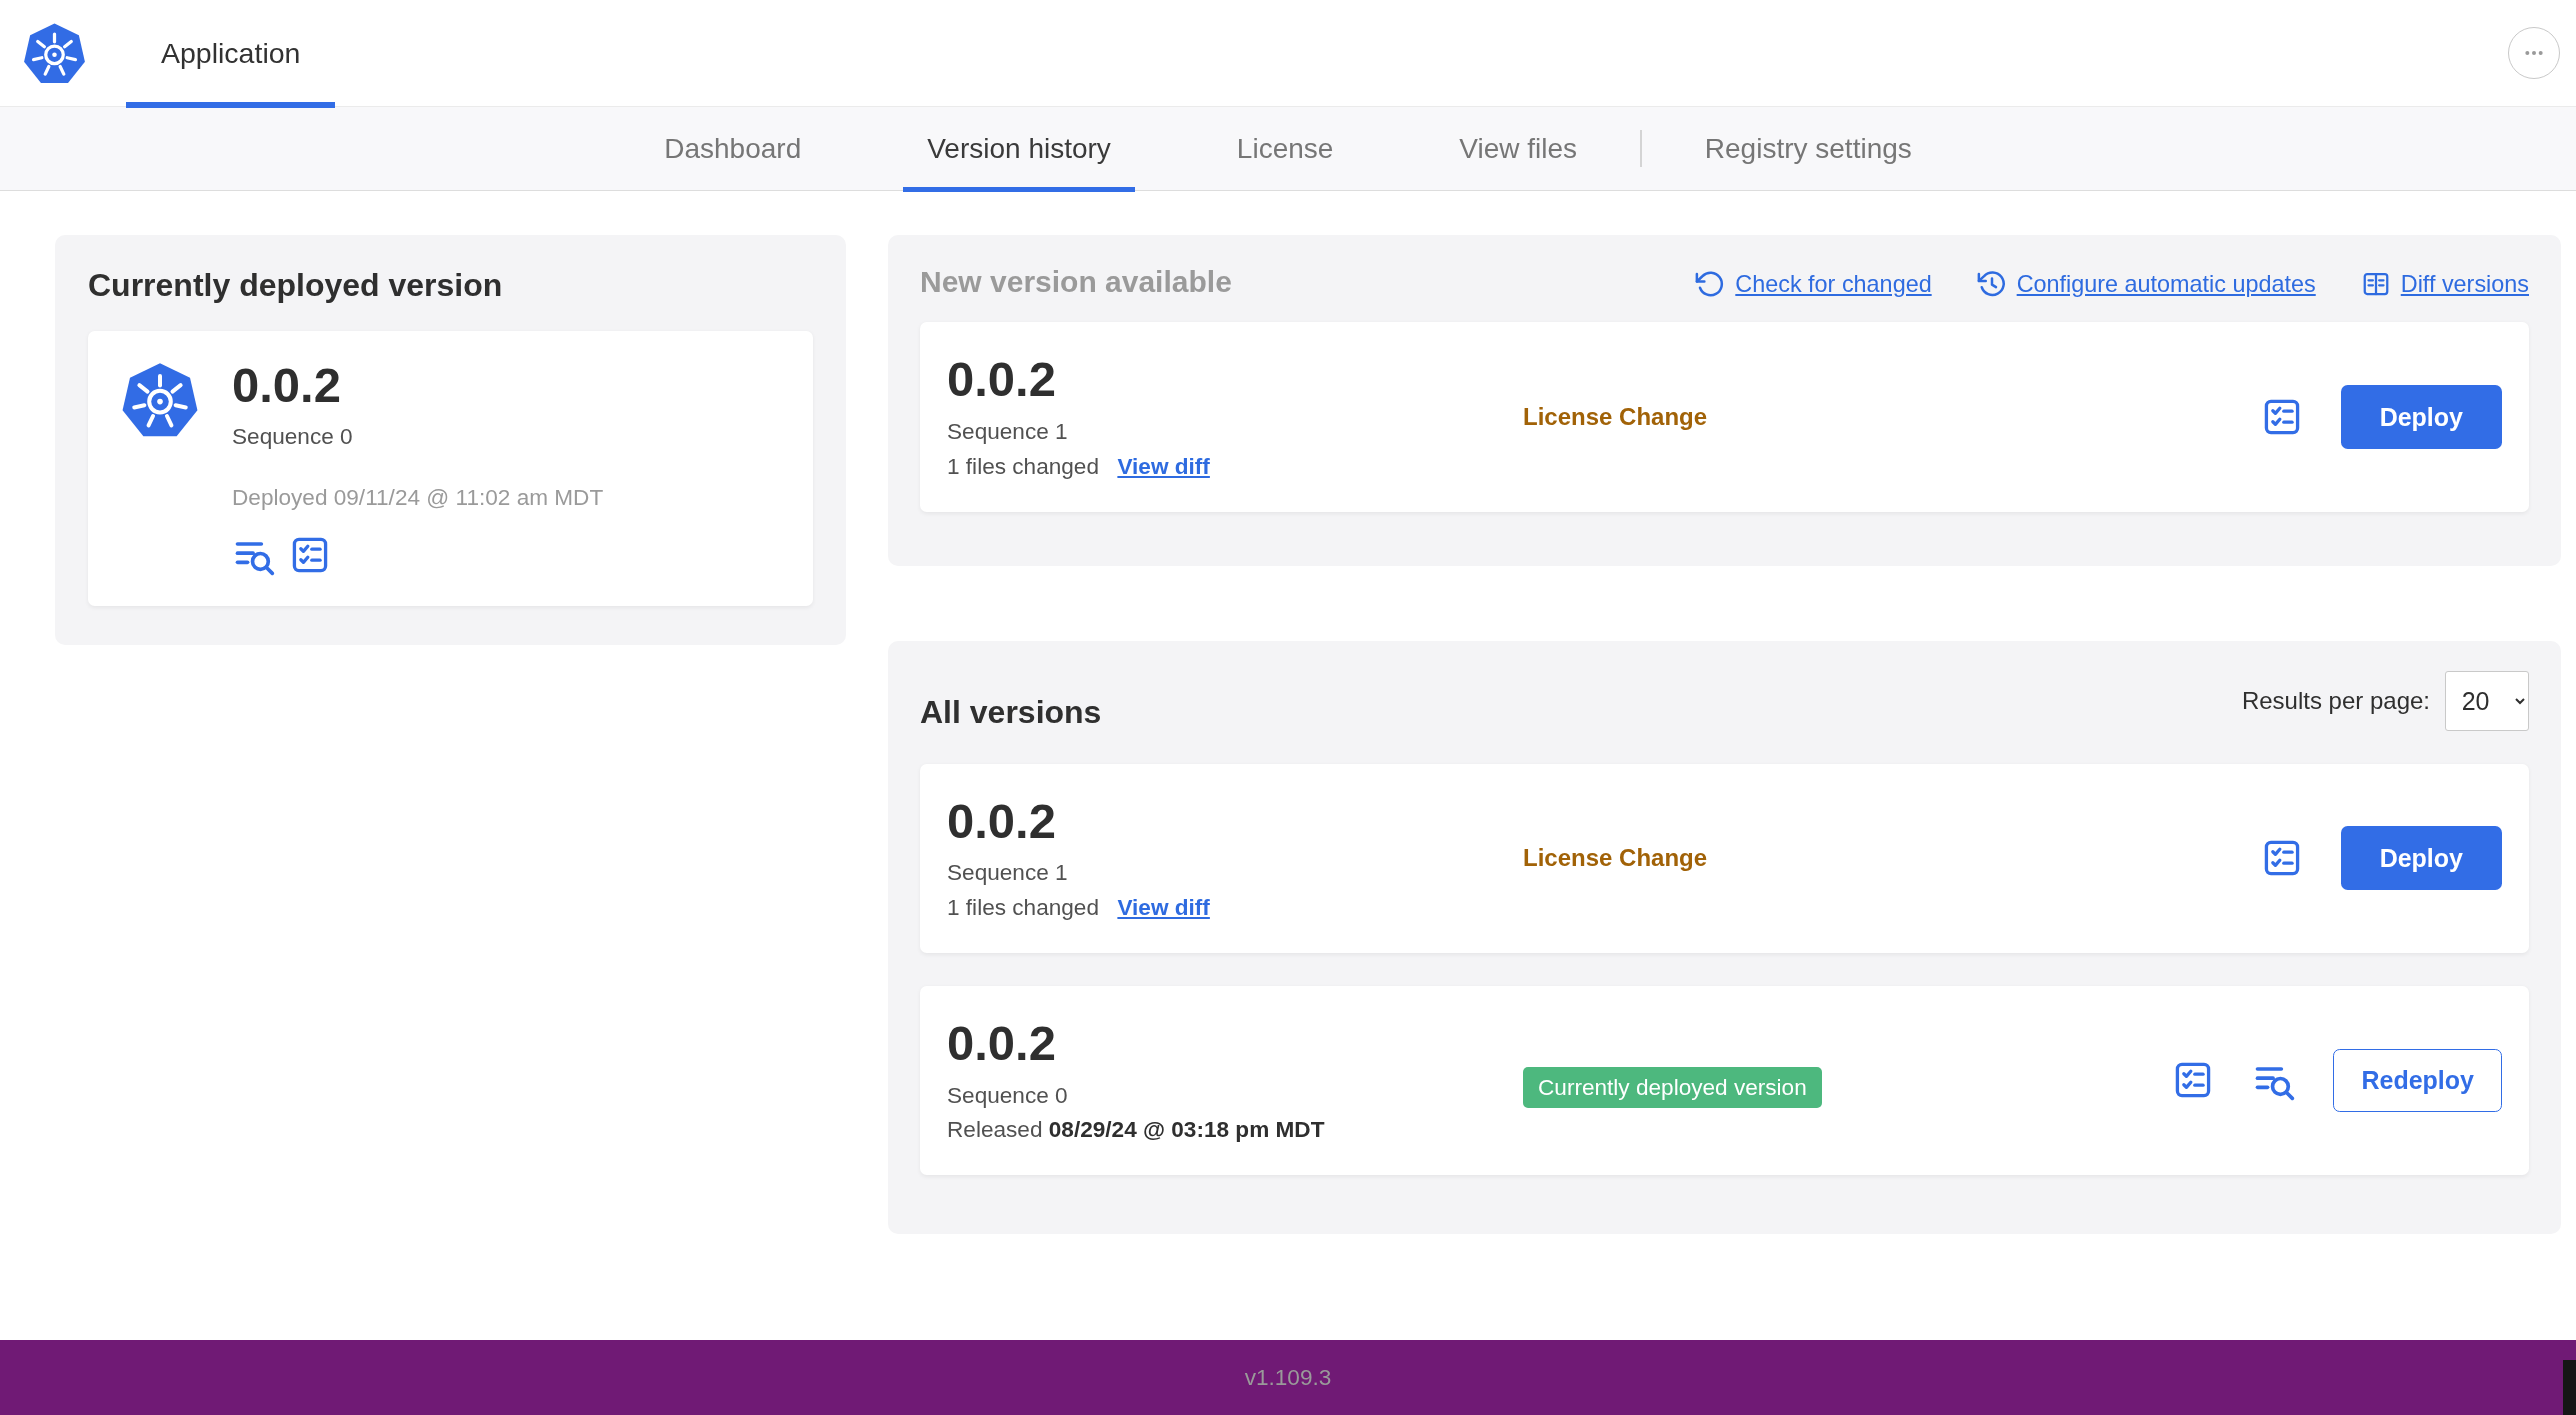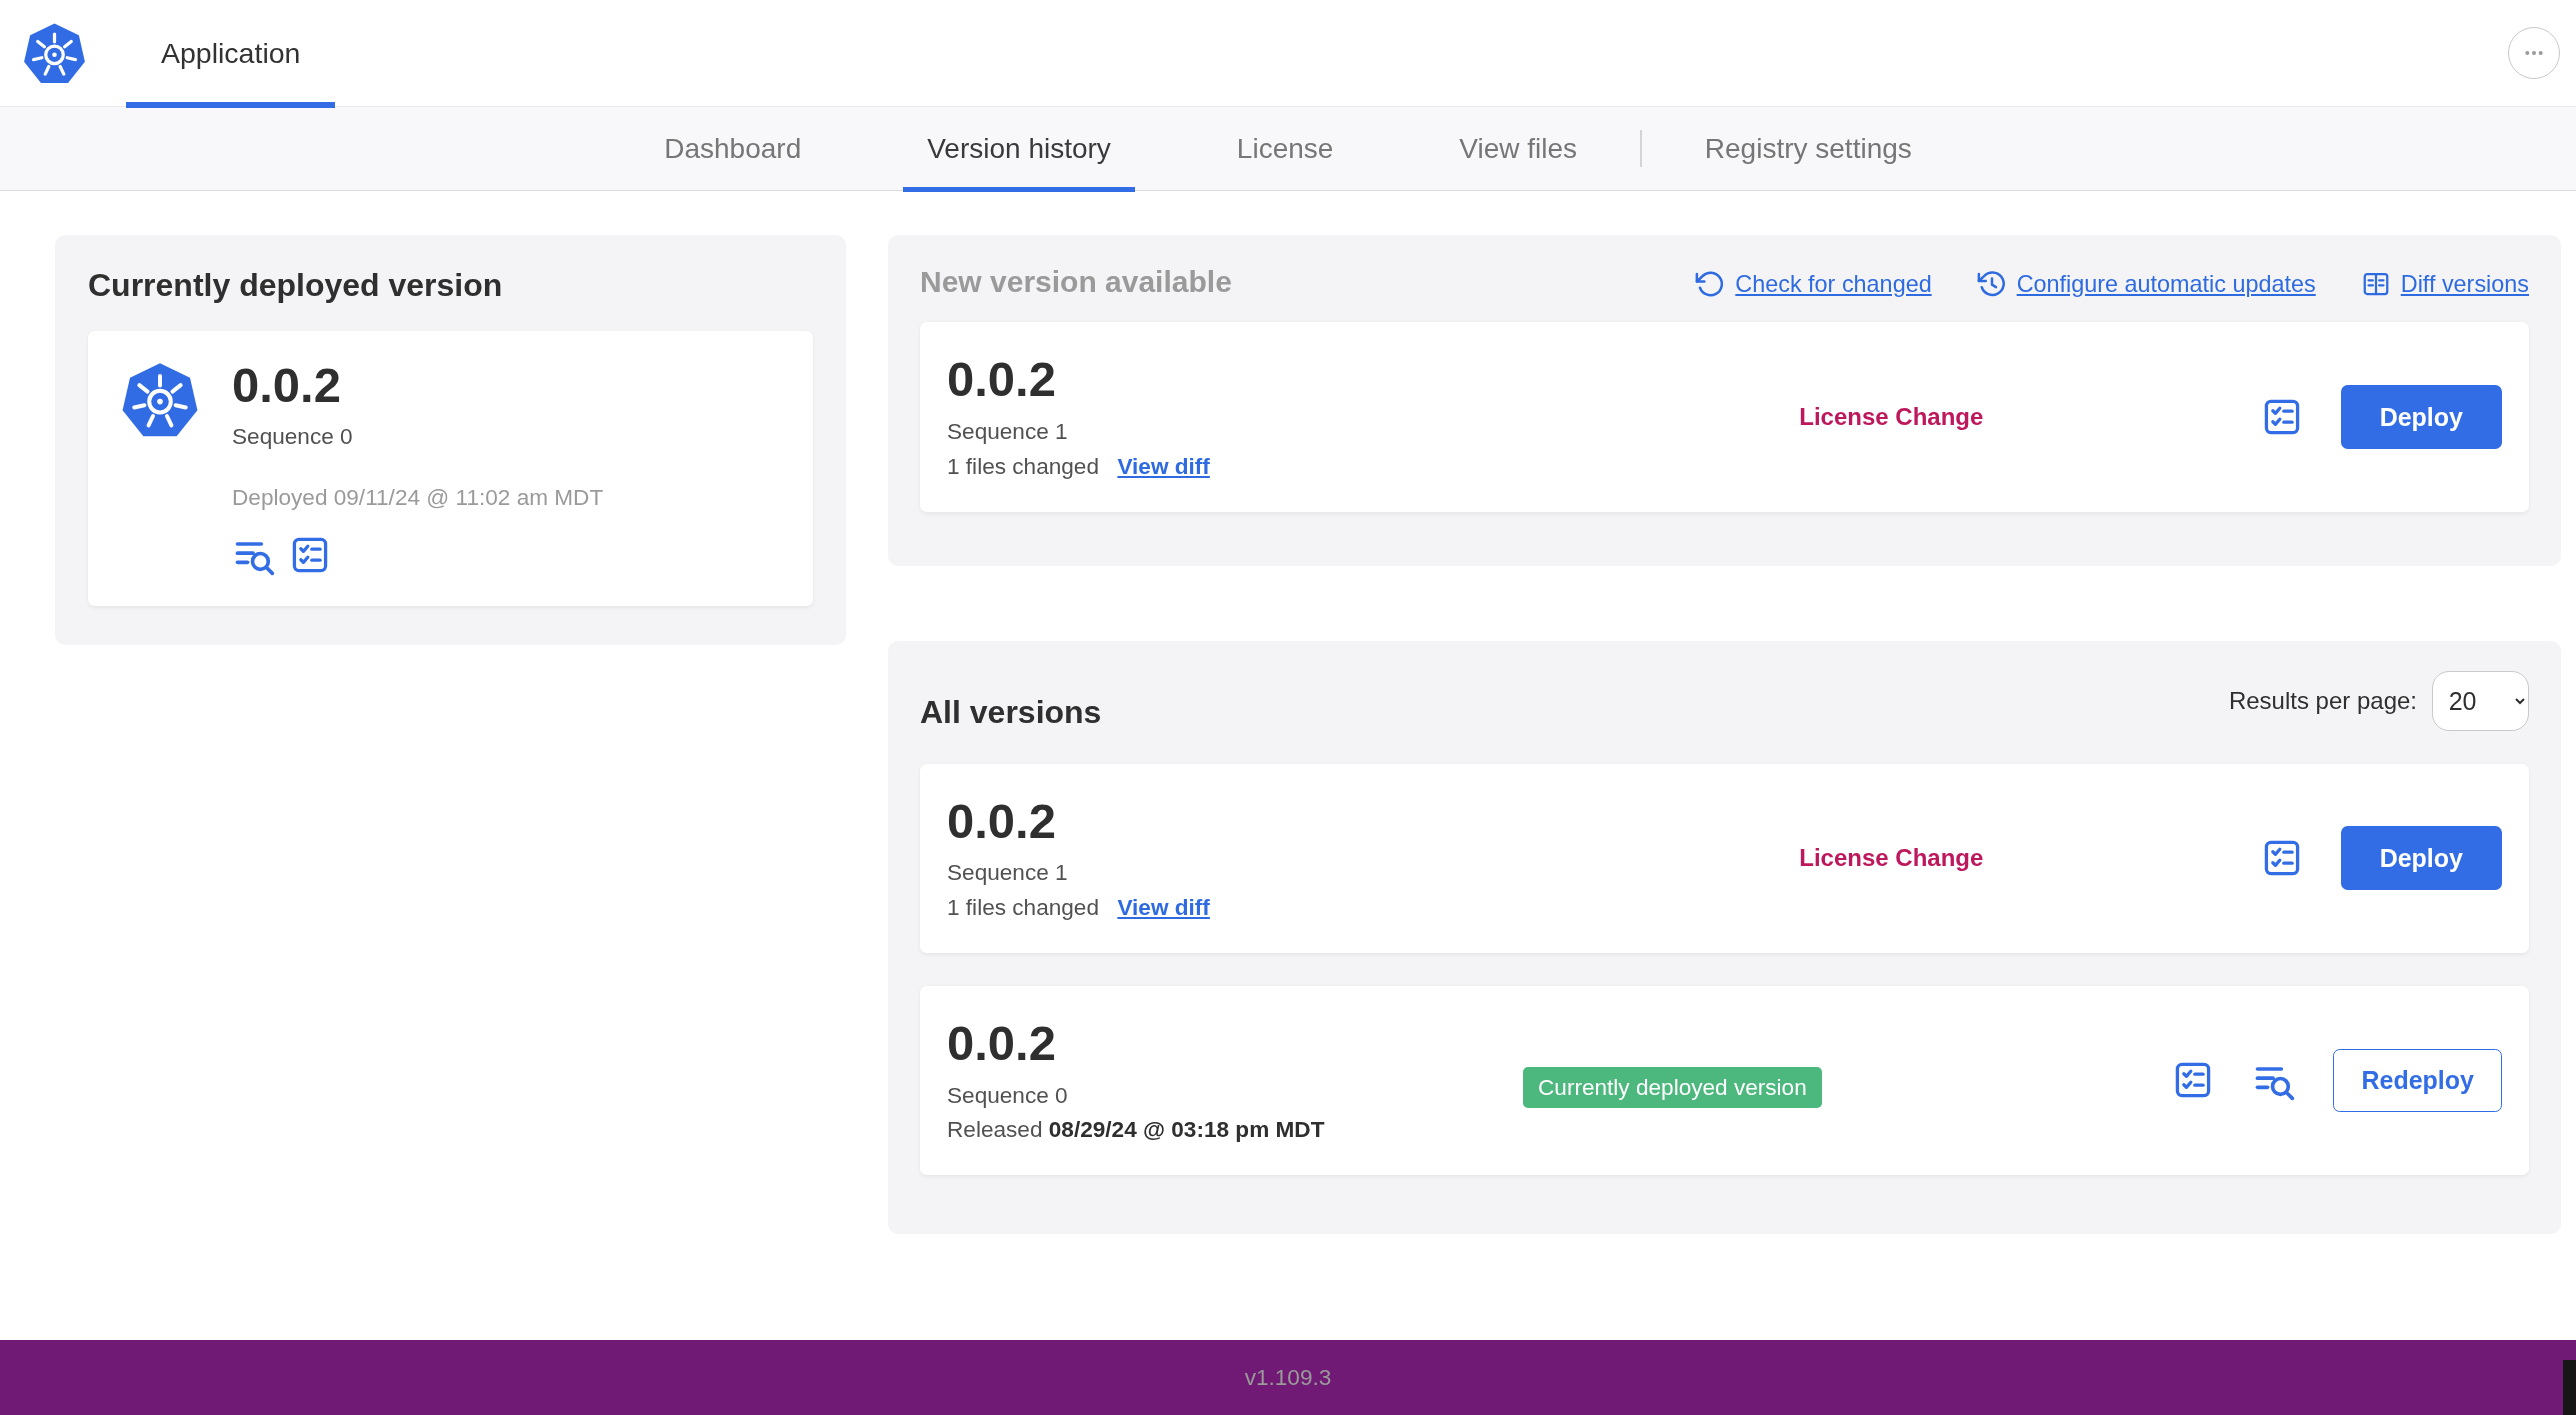--- a/index.html
+++ b/index.html
@@ -51,32 +51,32 @@
   .link-with-icon { display: flex; align-items: center; gap: 10px; color: #2e6be0; font-size: 23.4px; text-decoration: none; cursor: pointer; white-space: nowrap; }
   .link-with-icon .link-text { text-decoration: underline; }
   .link-icon svg { width: 30px; height: 30px; display: block; }
 
   .version-row { margin-top: 33px; display: flex; align-items: center; padding: 32px 27px; }
   .panel.new-version .version-row { margin-top: 23.4px; }
   .row-left { width: 576px; flex: 0 0 auto; padding-right: 33px; }
   .files-row { display: flex; gap: 18.4px; margin-top: 8.4px; align-items: baseline; font-size: 22.6px; color: #515151; }
   .view-diff { color: #2e6be0; font-weight: bold; text-decoration: underline; cursor: pointer; font-size: 22.6px; }
   .row-mid { flex: 1; min-width: 0; }
-  .source-label { font-size: 24px; font-weight: bold; color: #be185d; text-align: center; }
+  .source-label { font-size: 24px; font-weight: bold; color: #a16207; }
   .badge { display: inline-block; margin-top: 15px; background: #4db87e; color: #fff; font-size: 22.6px; padding: 7.5px 15px; border-radius: 5px; }
   .released-line { margin-top: 8.4px; font-size: 22.6px; color: #515151; }
   .released-date { font-weight: bold; color: #2f2f2f; }
   .row-right { display: flex; align-items: center; gap: 37px; flex: 0 0 auto; }
 
   .btn-primary { background: #326de6; color: #fff; font-size: 25px; font-weight: bold; font-family: inherit; border: none; border-radius: 6.7px; padding: 17.6px 39px; cursor: pointer; }
   .btn-outline { background: #fff; color: #326de6; font-size: 25px; font-weight: bold; font-family: inherit; border: 1.7px solid #326de6; border-radius: 6.7px; padding: 16px 27px; cursor: pointer; }
 
   .all-versions { margin-top: 75px; padding-bottom: 59px; }
   .rpp { display: flex; align-items: center; gap: 15px; font-size: 24px; color: #2f2f2f; }
-  .rpp select { width: 97px; height: 60px; font-size: 25px; font-family: inherit; color: #2f2f2f; border: 1.7px solid #c9c9c9; border-radius: 17px; background: #fff; padding: 0 11.7px; }
+  .rpp select { width: 84px; height: 60px; font-size: 25px; font-family: inherit; color: #2f2f2f; border: 1.7px solid #c9c9c9; border-radius: 3px; background: #fff; padding: 0 11.7px; }
 
   
   .footer { height: 75px; flex: 0 0 auto; background: #701a75; display: flex; align-items: center; justify-content: center; font-size: 22.6px; color: #9a9a9a; }
   .scroll-thumb { position: absolute; right: 0; bottom: 0; width: 13.4px; height: 55px; background: #161616; }
 </style>
 </head>
 <body>
 
 <div class="page">
 

